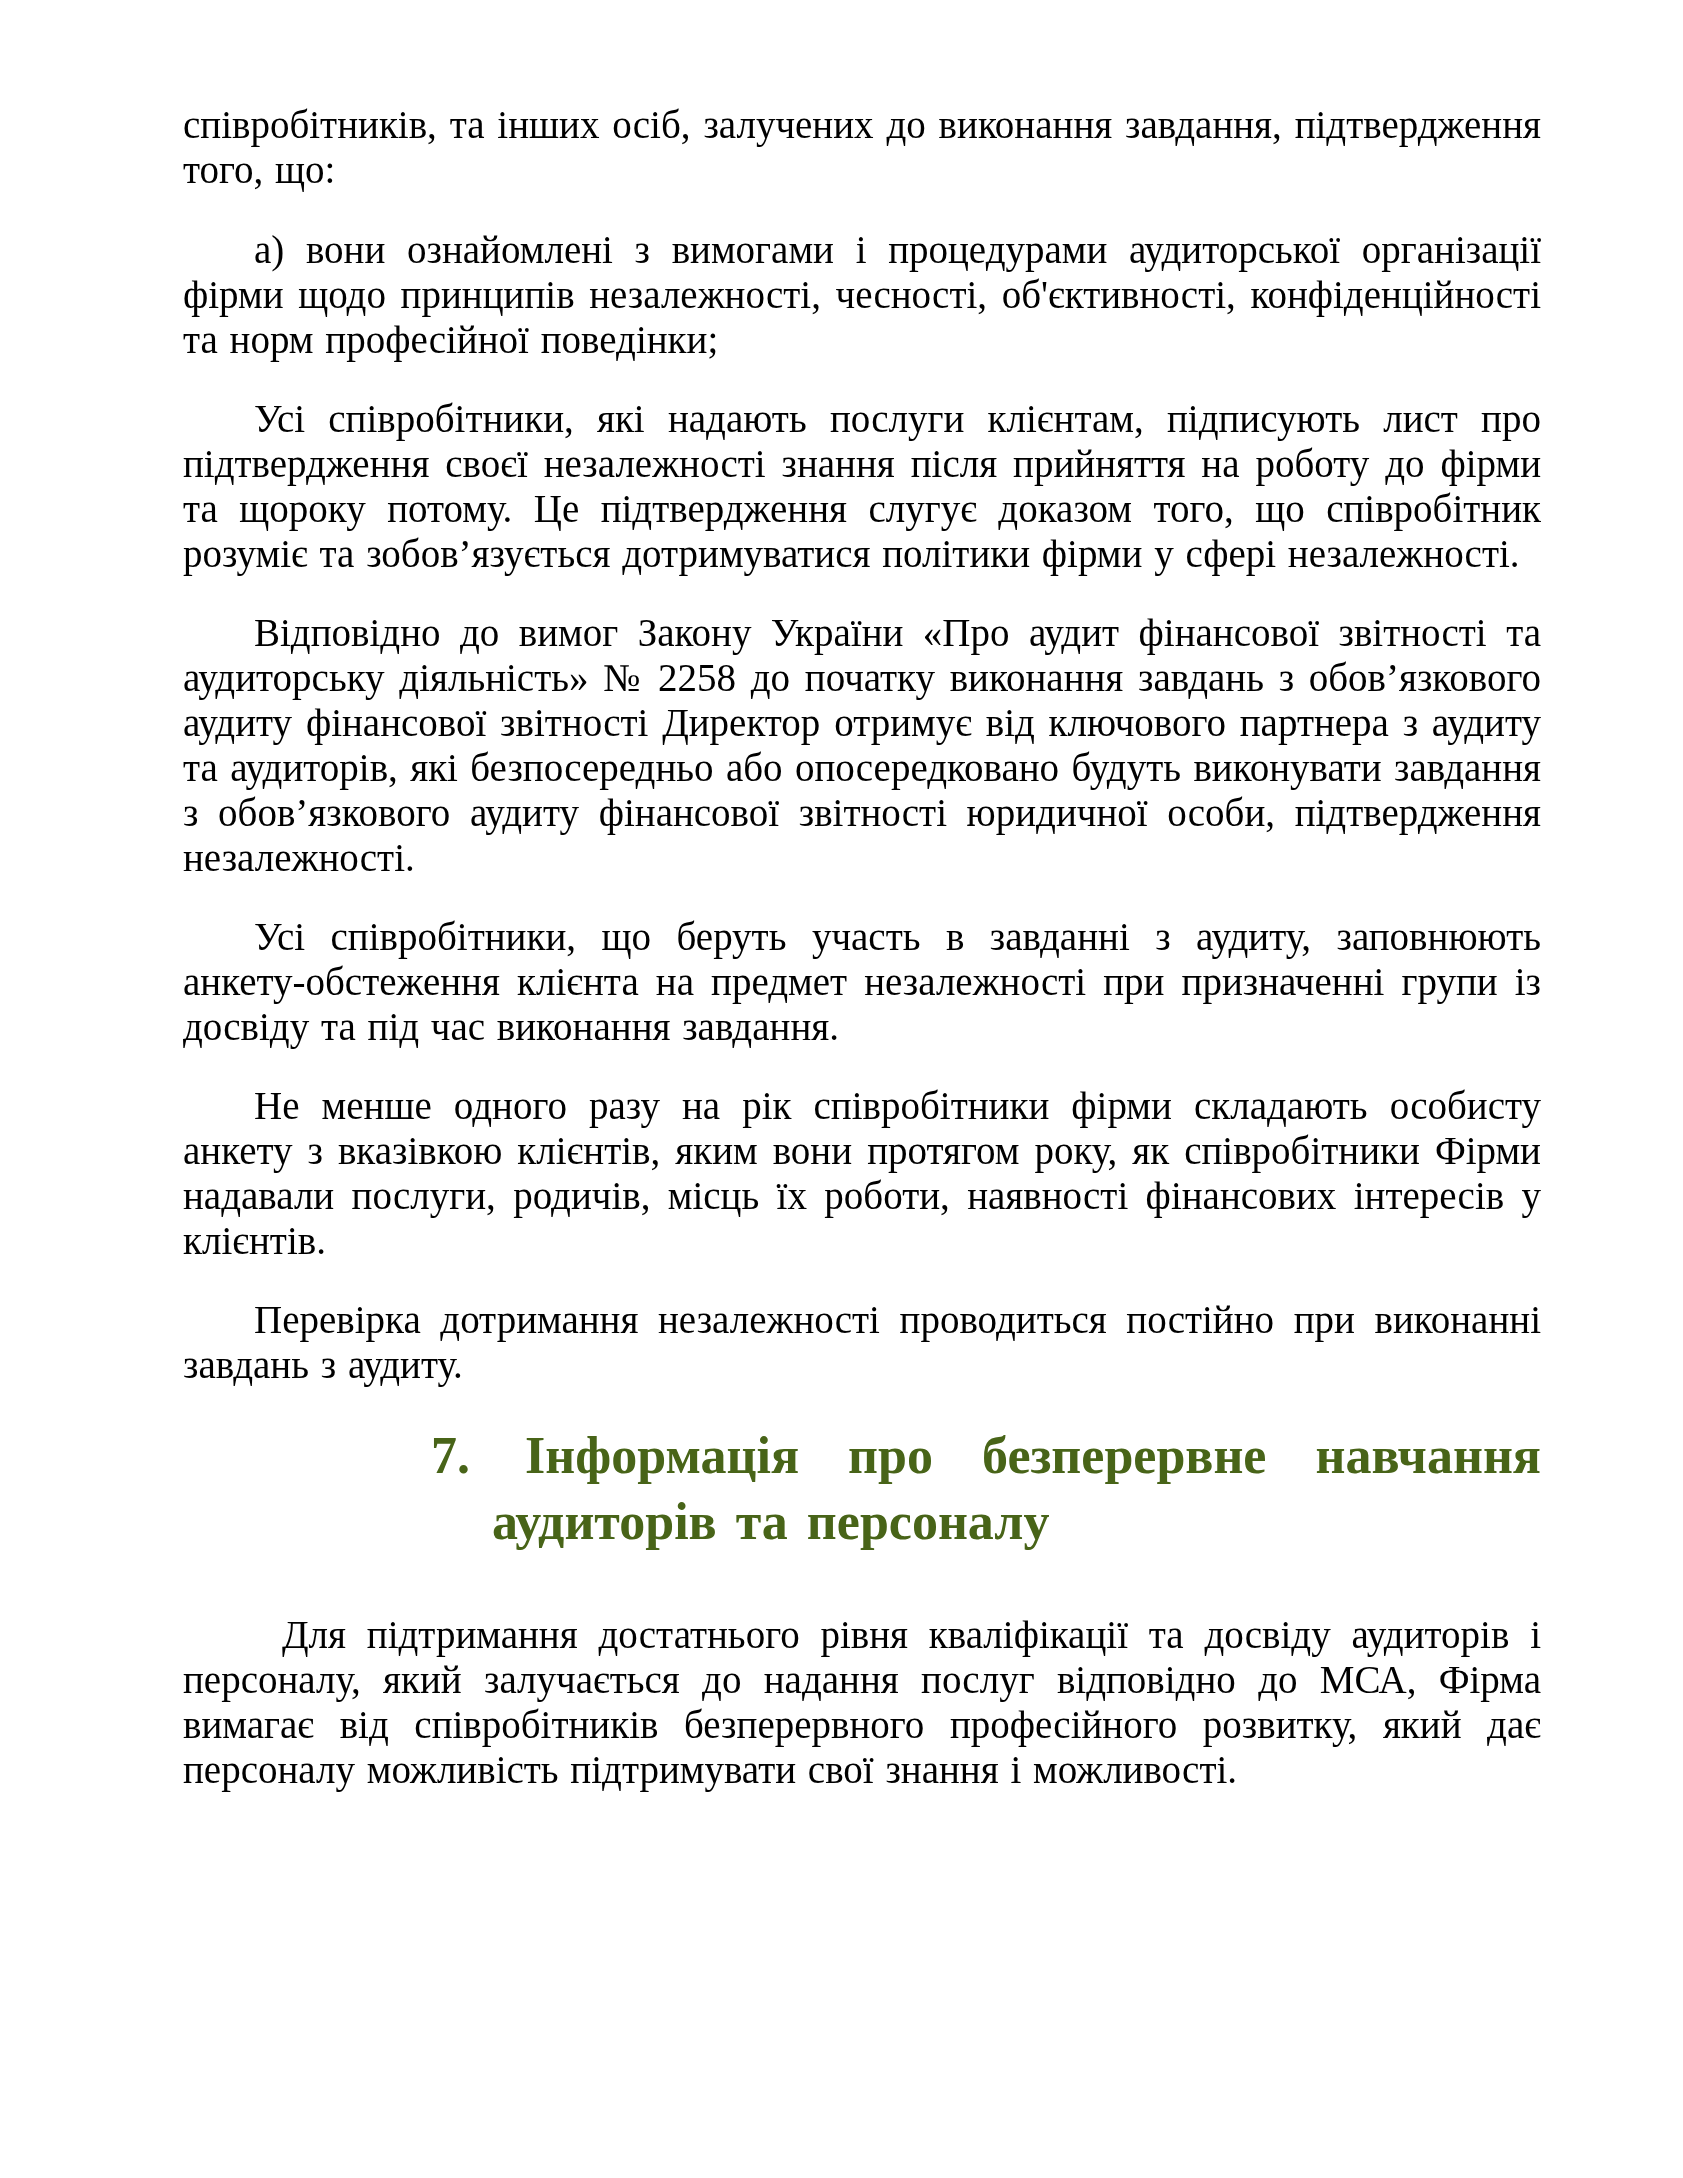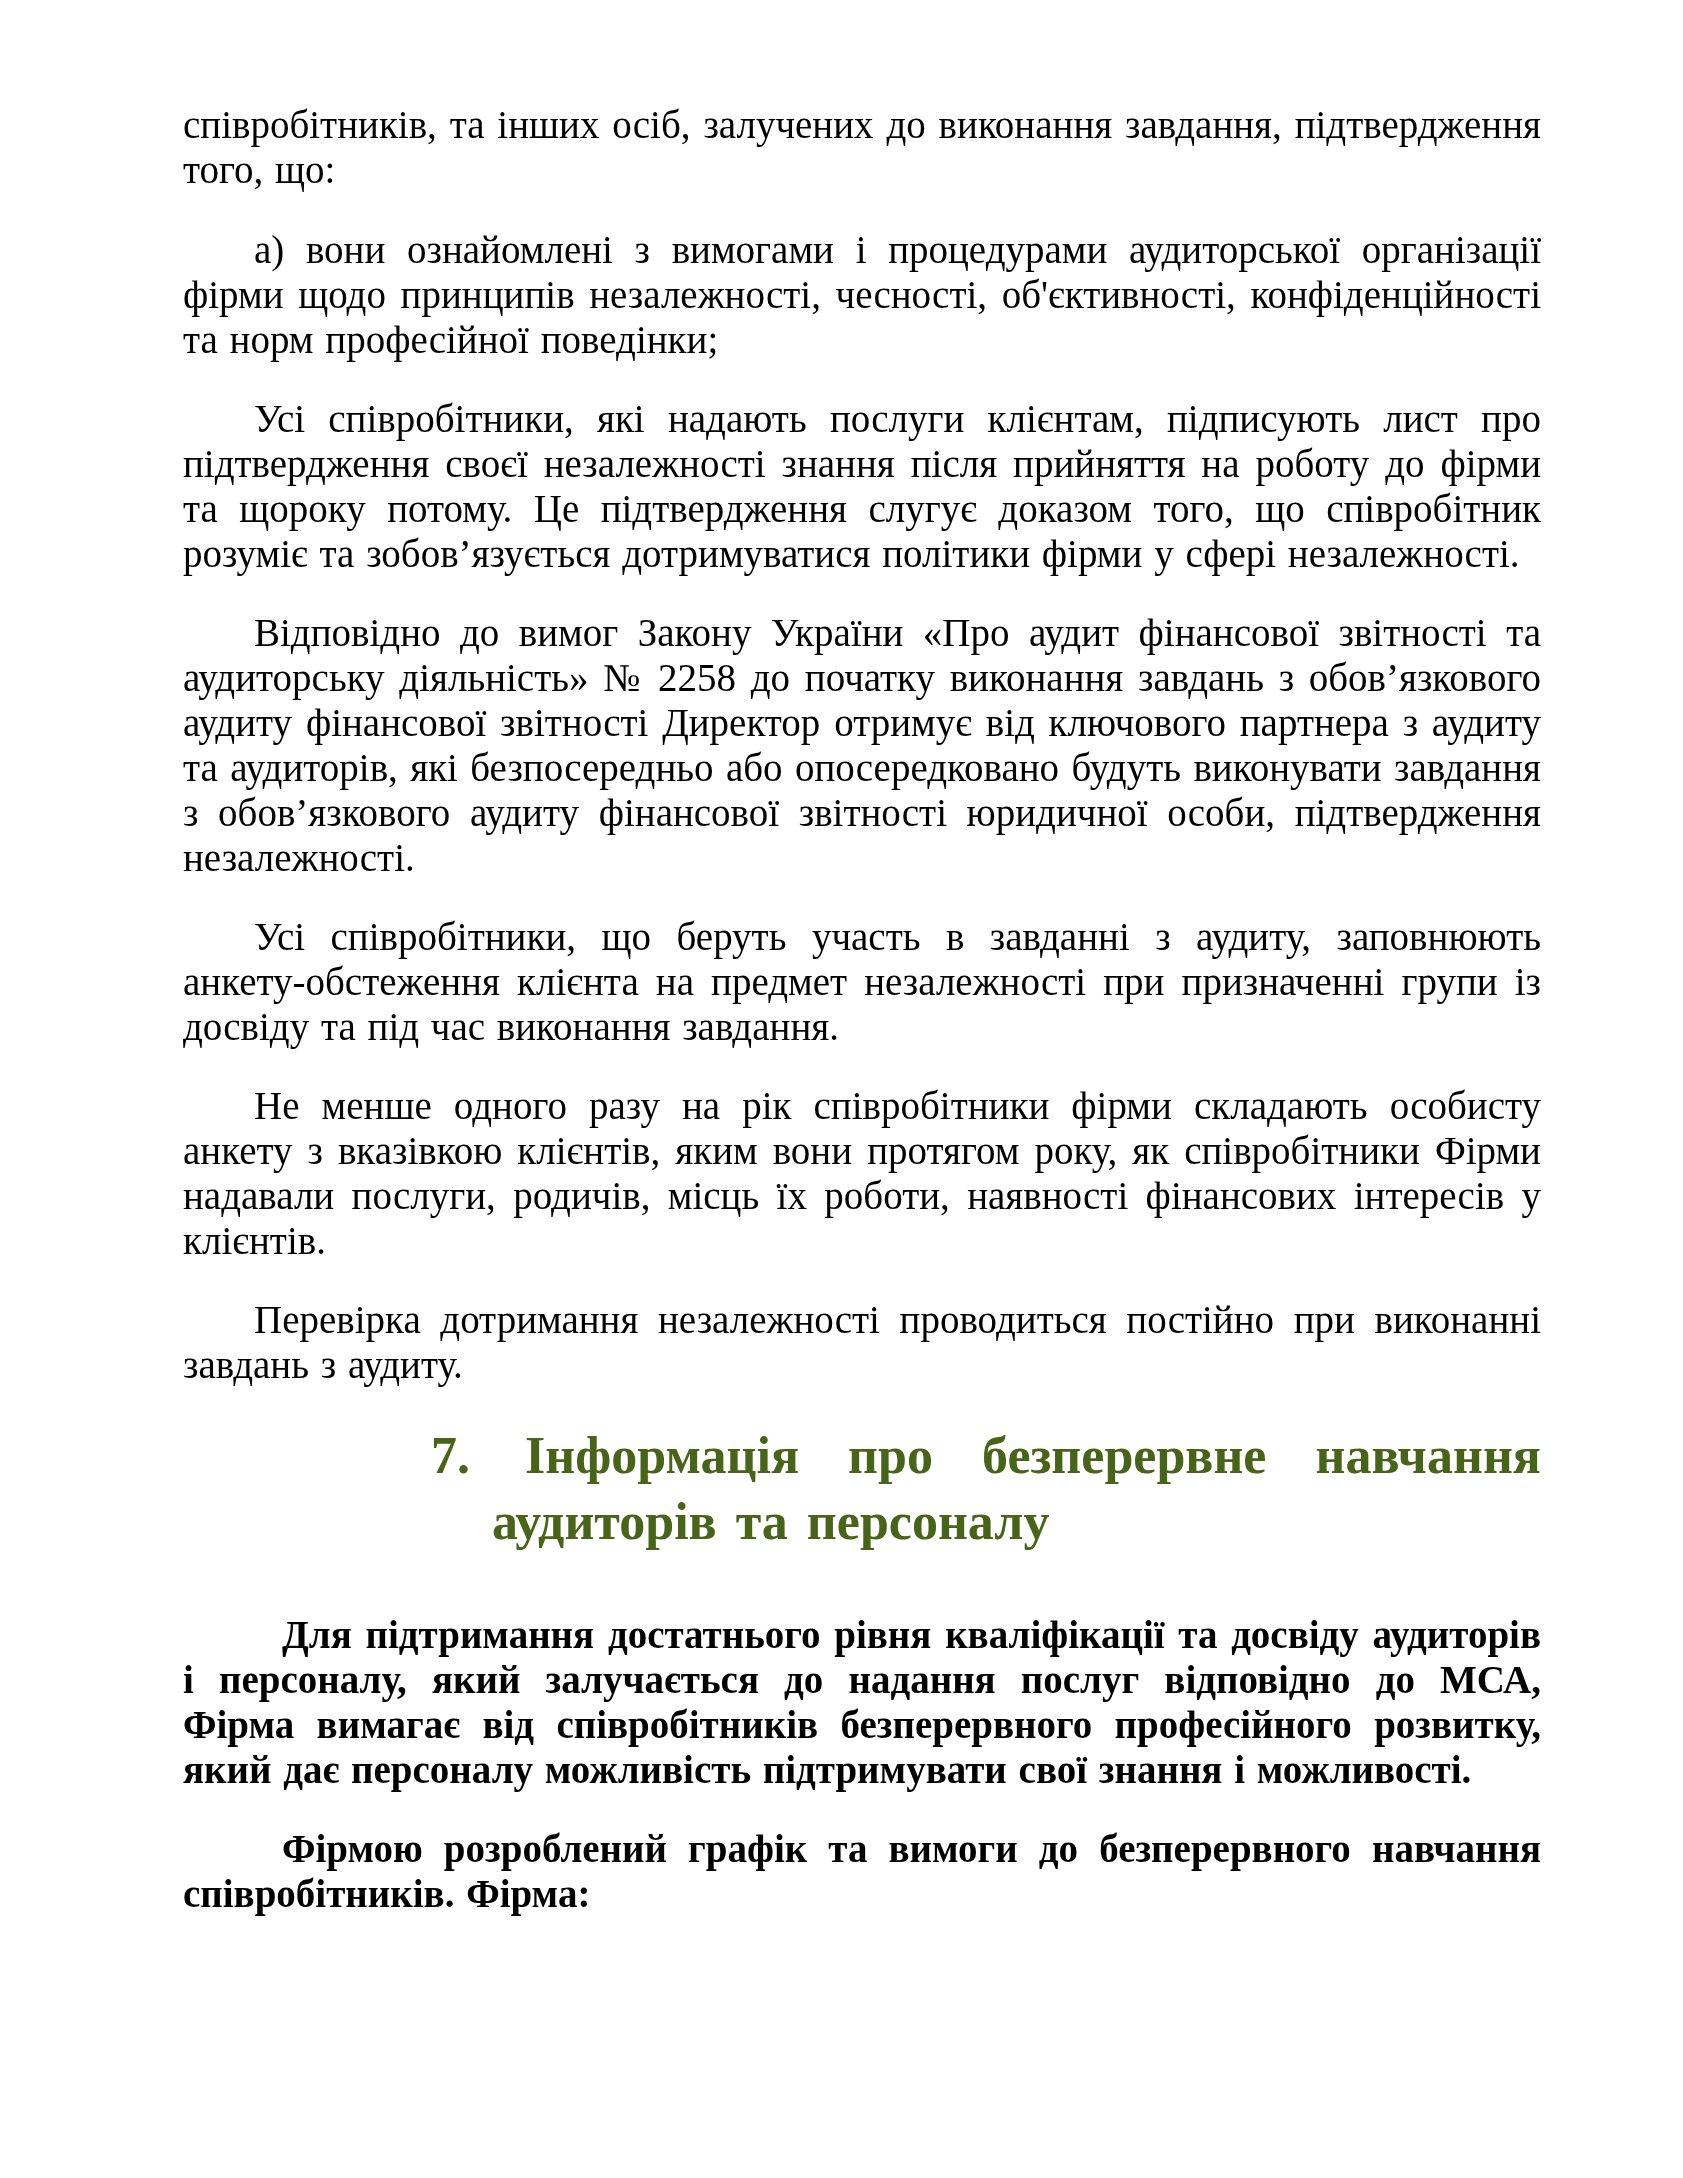--- a/index.html
+++ b/index.html
@@ -24,21 +24,20 @@
     text-align: justify;
     text-indent: 71px;
     word-spacing: 2px;
   }
   .par.no-indent {
     text-indent: 0;
     margin-bottom: 35px;
   }
   .par.closing {
     text-indent: 99px;
-    font-weight: bold;
   }
   .par.last {
     margin-bottom: 0;
   }
   .heading {
     margin: 36px 0 57px 248px;
     padding-left: 61px;
     text-indent: -61px;
     font-size: 52px;
     line-height: 66px;
@@ -70,16 +69,15 @@
   <p class="par">Не менше одного разу на рік співробітники фірми складають особисту анкету з вказівкою клієнтів, яким вони протягом року, як співробітники Фірми надавали послуги, родичів, місць їх роботи, наявності фінансових інтересів у клієнтів.</p>
 
   <p class="par">Перевірка дотримання незалежності проводиться постійно при виконанні завдань з аудиту.</p>
 
   <h2 class="heading">
     <span class="h-num">7.&nbsp;</span><span class="h-text">Інформація про безперервне навчання аудиторів та персоналу</span>
   </h2>
 
   <p class="par closing">Для підтримання достатнього рівня кваліфікації та досвіду аудиторів і персоналу, який залучається до надання послуг відповідно до МСА, Фірма вимагає від співробітників безперервного професійного розвитку, який дає персоналу можливість підтримувати свої знання і можливості.</p>
 
-  <p class="par closing last">Фірмою розроблений графік та вимоги до безперервного навчання співробітників. Фірма:</p>
 
 </div>
 
 
 </body></html>

